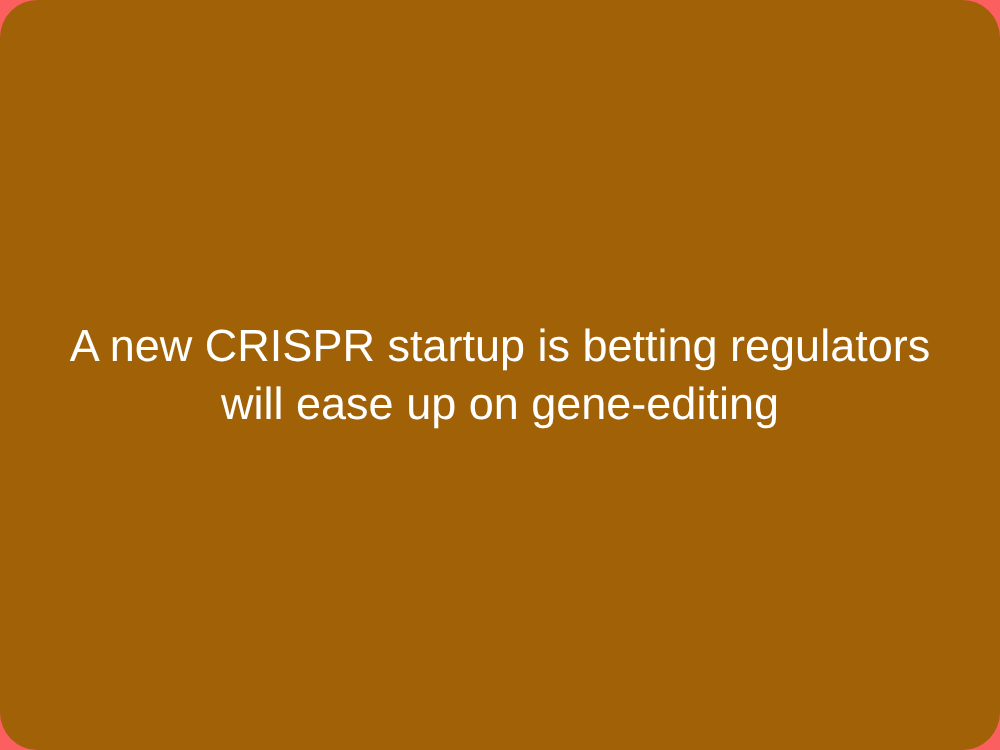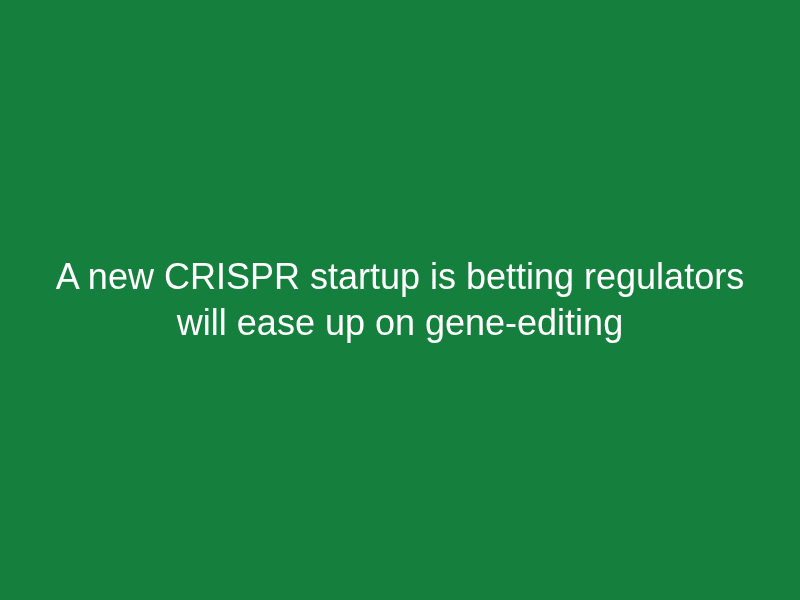--- a/index.html
+++ b/index.html
@@ -43,21 +43,21 @@
     font-weight: 400;
     line-height: 46px;
     letter-spacing: 0;
     text-align: center;
     word-wrap: break-word;
   }
 </style>
 </head>
 <body>
 
-<div class="headline-card" style="background-color: #15803d;">
+<div class="headline-card" style="background-color: #a16207; border-radius: 30px;">
 
   <div class="headline-block">
 
     <h1 class="headline-text" style="color: rgb(255, 255, 255);">A new CRISPR startup is betting regulators will ease up on gene-editing</h1>
 
   </div>
 
 </div>
 
 </body></html>

